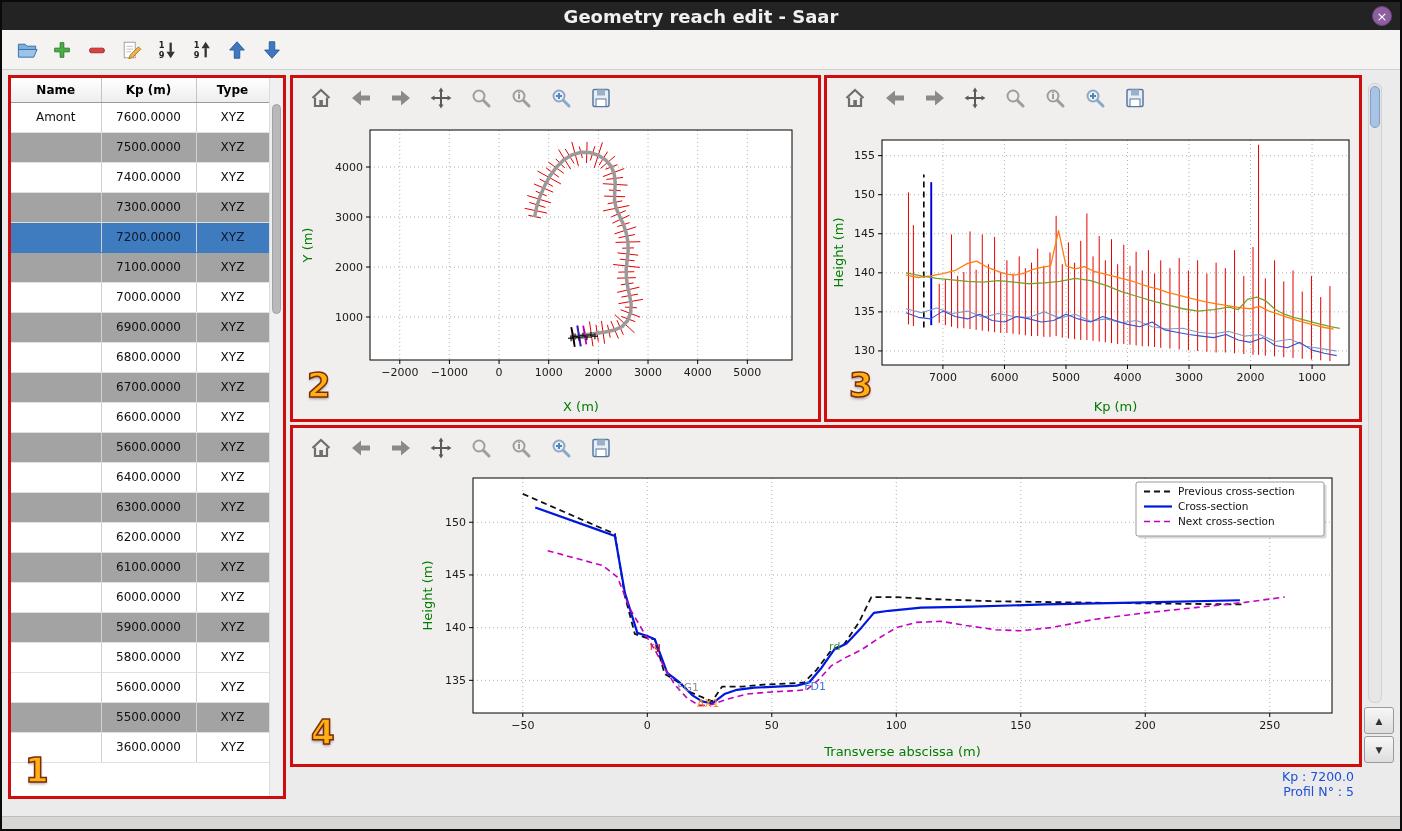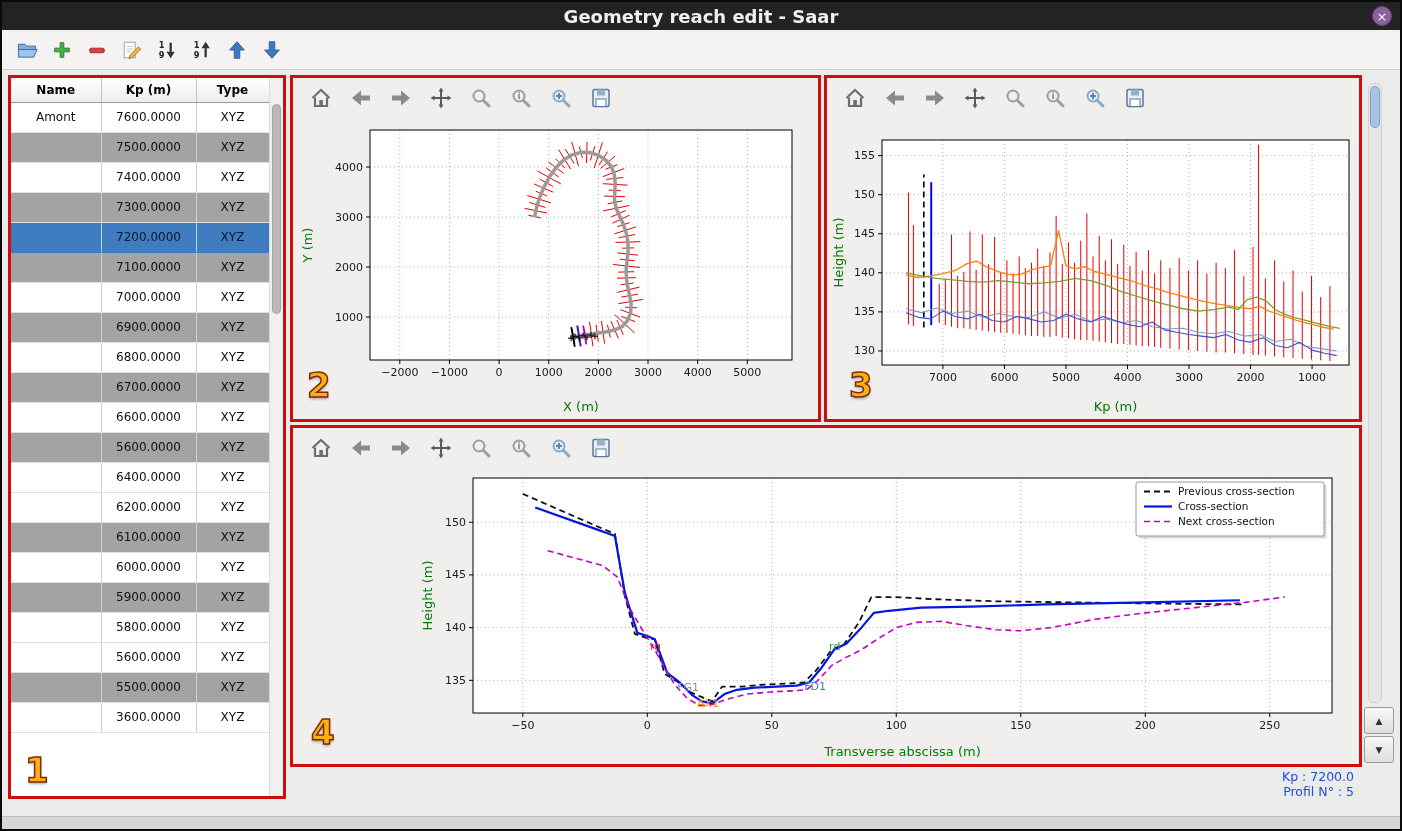--- a/index.html
+++ b/index.html
@@ -195,20 +195,25 @@
               <td>XYZ</td>
             </tr>
             <tr class="alt">
               <td></td>
               <td>5600.0000</td>
               <td>XYZ</td>
             </tr>
             <tr>
               <td></td>
               <td>6400.0000</td>
+              <td>XYZ</td>
+            </tr>
+            <tr class="alt">
+              <td></td>
+              <td>6300.0000</td>
               <td>XYZ</td>
             </tr>
             <tr>
               <td></td>
               <td>6200.0000</td>
               <td>XYZ</td>
             </tr>
             <tr class="alt">
               <td></td>
               <td>6100.0000</td>

